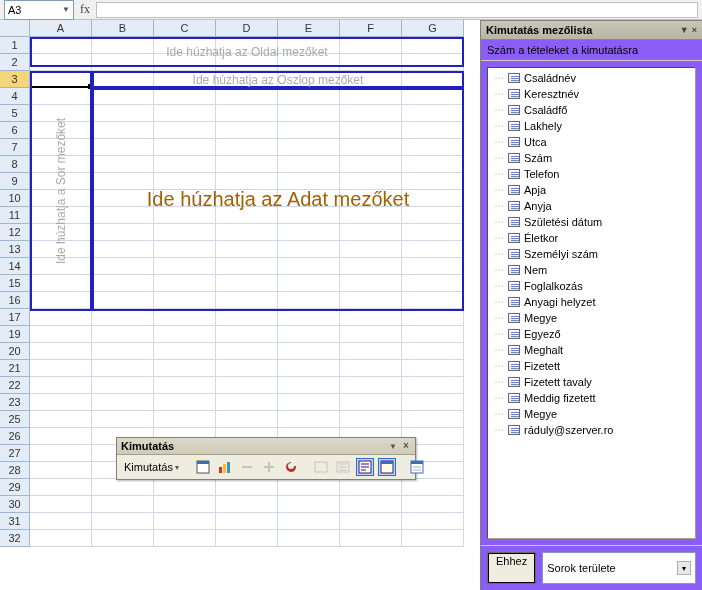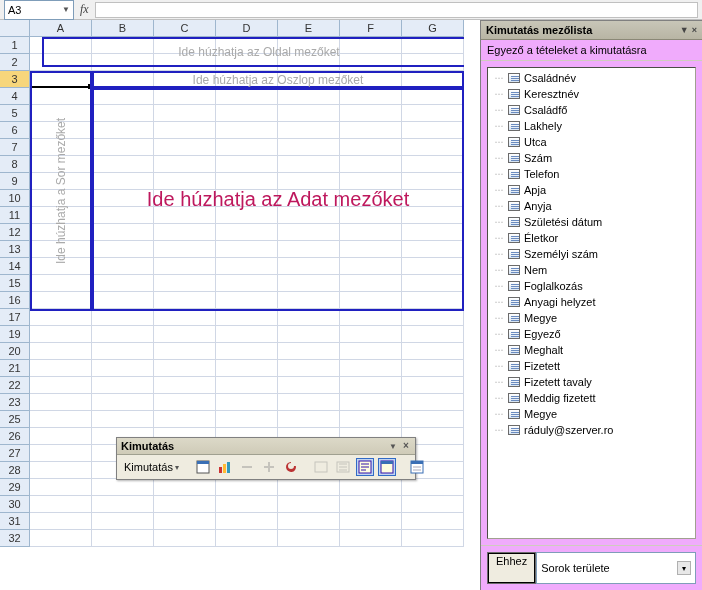--- a/index.html
+++ b/index.html
@@ -30,31 +30,31 @@
     height: 20px;
     background: #fff;
     border: 1px solid #7f9db9;
     font-size: 11px;
     padding: 0 3px;
     display: flex;
     align-items: center;
     justify-content: space-between;
   }
   .namebox .chev { font-size: 8px; color: #555; }
-  .fx-label { color: #444; font-style: italic; font-family: 'Times New Roman', serif; font-size: 12px; }
+  .fx-label { color: #444; font-family: 'Times New Roman', serif; font-size: 12px; }
   .fx-input { flex: 1; height: 16px; background: #fff; border: 1px solid #c0c0c0; }
 
   
   .main { display: flex; height: calc(590px - 20px); }
   .grid-area { flex: 1; position: relative; overflow: hidden; }
   .fieldlist {
     width: 222px;
     border-left: 1px solid #808080;
     border-top: 1px solid #808080;
-    background: #f0abfc;
+    background: #8b5cf6;
     display: flex;
     flex-direction: column;
     margin-left: 16px;
   }
 
   
   .grid { display: flex; flex-direction: column; }
   .col-headers { display: flex; height: 17px; background: #e4ecf7; }
   .corner { width: 30px; background: #e4ecf7; border: 1px solid #9eb6ce; border-top: none; border-left: none; }
   .col-h {
@@ -98,24 +98,24 @@
     border: 2px solid #2020c0;
     background: rgba(255,255,255,0.0);
     color: #aaaaaa;
     font-size: 12px;
     display: flex;
     align-items: center;
     justify-content: center;
     text-align: center;
     pointer-events: auto;
   }
-  .dz-page { left: 12px; top: 0; width: 434px; height: 30px; }
+  .dz-page { left: 0; top: 0; width: 434px; height: 30px; }
   .dz-col  { left: 62px; top: 34px; width: 372px; height: 17px; text-align: right; }
   .dz-row  { left: 0; top: 34px; width: 62px; height: 240px; writing-mode: vertical-rl; transform: rotate(180deg); }
-  .dz-data { left: 62px; top: 51px; width: 372px; height: 223px; font-size: 20px; color: #be185d; }
+  .dz-data { left: 62px; top: 51px; width: 372px; height: 223px; font-size: 20px; color: #a16207; }
   .selcell {
     position: absolute;
     left: 0; top: 34px;
     width: 62px; height: 17px;
     border: 2px solid #000;
     background: #fff;
     pointer-events: none;
   }
   .selhandle {
     position: absolute;
@@ -204,21 +204,21 @@
     position: absolute; left: 2px; top: 2px;
     width: 8px; height: 1px; background: #6a8bbf;
     box-shadow: 0 2px 0 #6a8bbf, 0 4px 0 #6a8bbf;
   }
   .fl-item .dotline {
     width: 10px; height: 10px;
     display: flex; align-items: center; justify-content: center;
     color: #999; font-size: 9px;
   }
   .fl-bottom {
-    display: flex; 
+    display: flex; gap: 6px;
     padding: 6px;
     border-top: 1px solid #cfccbe;
   }
   .fl-btn {
     padding: 2px 8px;
     border: 1px solid #6b6b6b;
     background: #efece0;
     font-size: 11px;
     box-shadow: 0 0 0 1px #000 inset;
   }
@@ -664,21 +664,21 @@
   </div>
 
   <div class="fieldlist">
     <div class="fl-title">
       <span>Kimutatás mezőlista</span>
       <span class="ctrls">
         <span>▼</span>
         <span>×</span>
       </span>
     </div>
-    <div class="fl-sub">Egyező a tételeket a kimutatásra</div>
+    <div class="fl-sub">Szám a tételeket a kimutatásra</div>
     <div class="fl-list" id="fl-list">
         <div class="fl-item">
           <span class="dotline">⋯</span>
           <span class="ficon"></span>
           <span>Családnév</span>
         </div>
         <div class="fl-item">
           <span class="dotline">⋯</span>
           <span class="ficon"></span>
           <span>Keresztnév</span>

